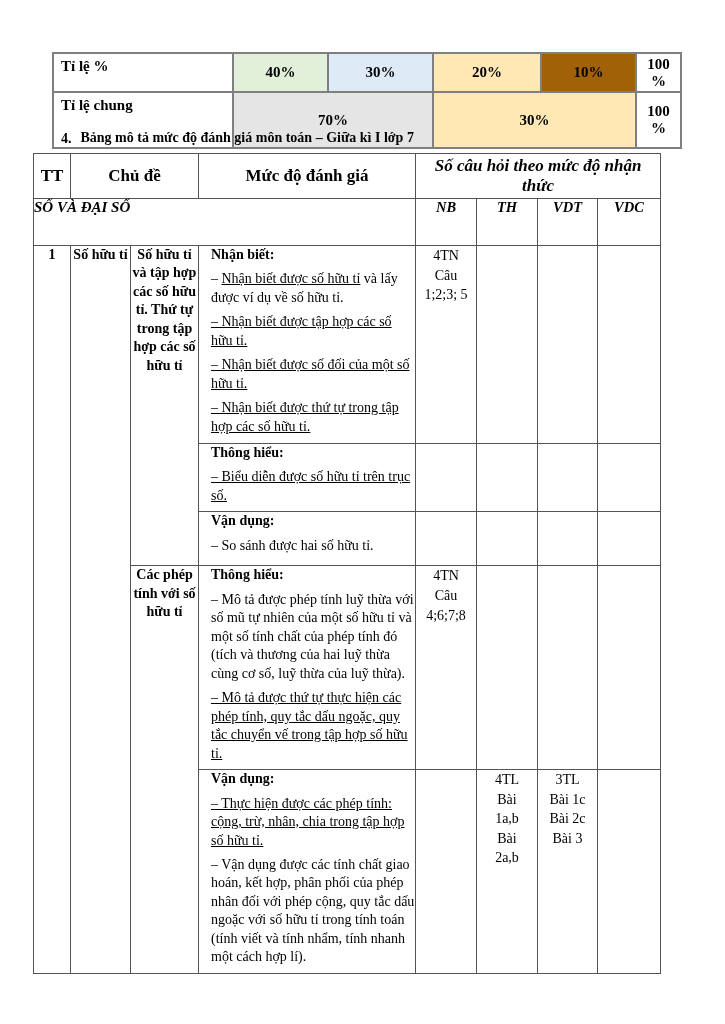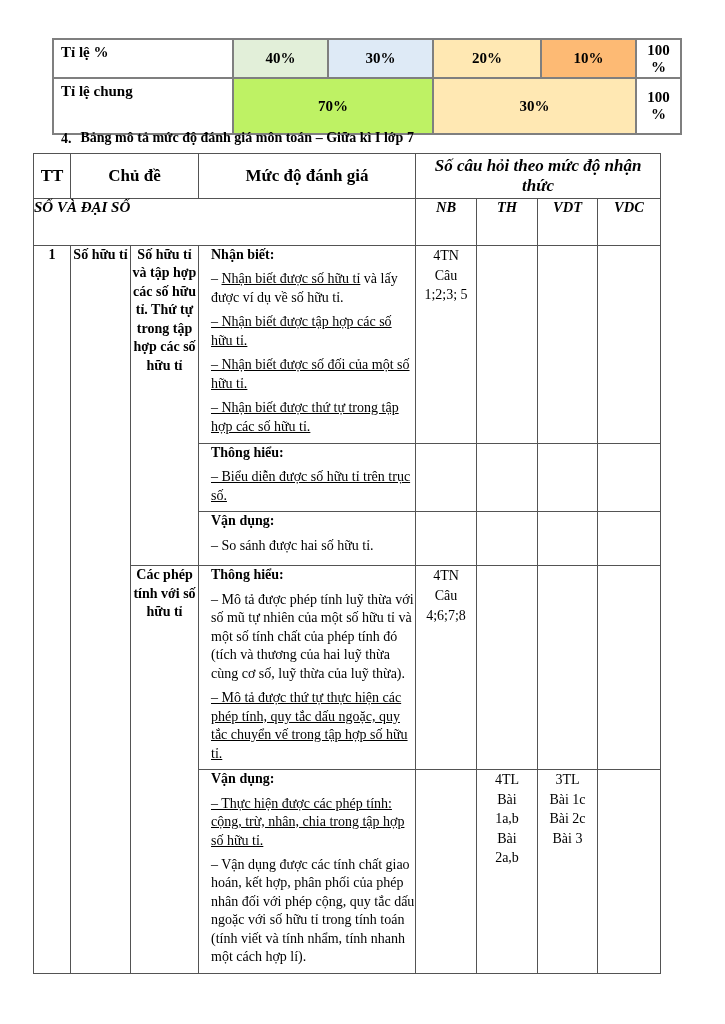--- a/index.html
+++ b/index.html
@@ -13,21 +13,21 @@
     position: relative;
     width: 725px;
     height: 1024px;
     background: #ffffff;
     overflow: hidden;
   }
 
   
   table { border-collapse: collapse; table-layout: fixed; }
   .ratio {
-    position: absolute; left: 52px; top: 38px; width: 628px;
+    position: absolute; left: 52px; top: 52px; width: 628px;
   }
   .ratio td {
     border: 2px solid #7f7f7f;
     font-weight: bold; font-size: 15px;
   }
   .ratio .rlabel { text-align: left; vertical-align: top; padding: 4px 2px 2px 7px; }
   .ratio .rval   { text-align: center; vertical-align: middle; }
   .pre { white-space: pre-line; line-height: 1.12; }
   .rr1 { height: 39px; } .rr2 { height: 56px; }
 
@@ -100,27 +100,27 @@
       <col style="width:108px">
         <col style="width:95px">
         <col style="width:45px">
     </colgroup>
     <tbody>
         <tr class="rr1">
       <td class="rlabel">Tỉ lệ %</td>
       <td class="rval" style="background-color: rgb(226, 239, 217);">40%</td>
       <td class="rval" style="background-color: rgb(222, 234, 246);">30%</td>
       <td class="rval" style="background-color: rgb(255, 232, 179);">20%</td>
-      <td class="rval" style="background-color: #fdba74; margin-left: 12px;">10%</td>
+      <td class="rval" style="background-color: #a16207; margin-left: 12px;">10%</td>
       <td class="rval pre">100
 %</td>
     </tr>
     <tr class="rr2">
       <td class="rlabel">Tỉ lệ chung</td>
-      <td class="rval" colspan="2" style="background-color: #bef264;">70%</td>
+      <td class="rval" colspan="2" style="background-color: #e5e5e5;">70%</td>
       <td class="rval" colspan="2" style="background-color: rgb(255, 232, 179);">30%</td>
       <td class="rval pre">100
 %</td>
     </tr>
   </tbody>
     </table>
 
   <div class="heading">
     <span class="num">4.</span><span>Bảng mô tả mức độ đánh giá môn toán – Giữa kì I lớp 7</span>
   </div>

